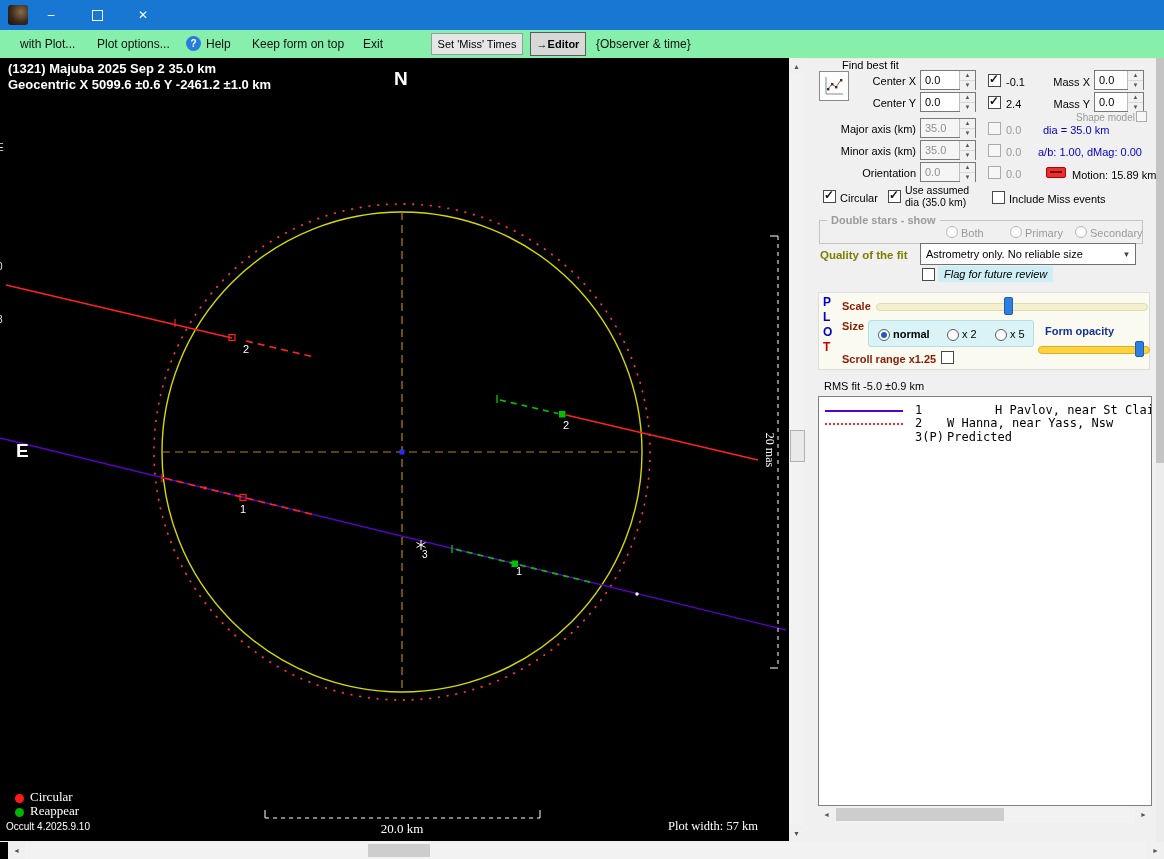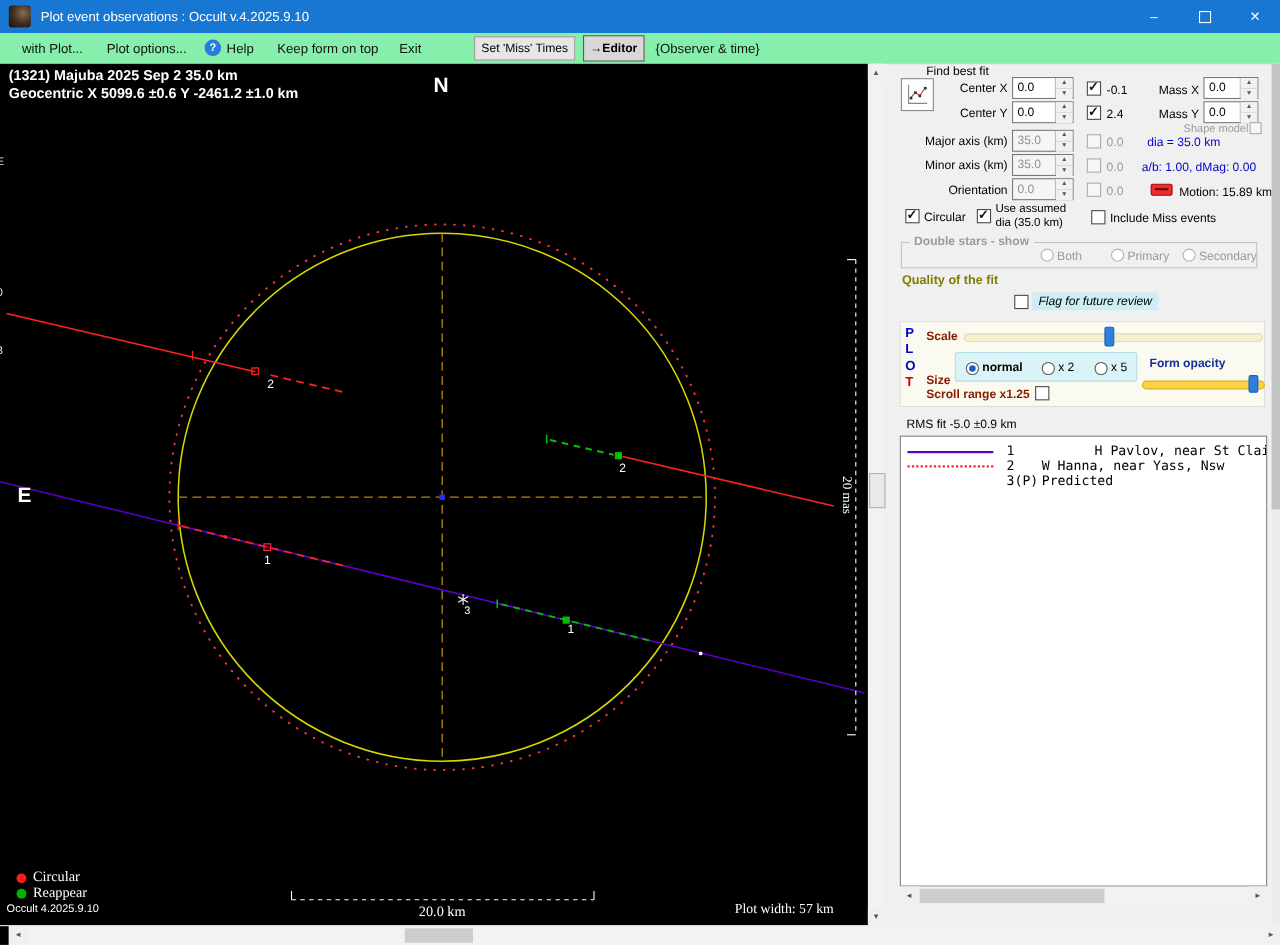--- a/index.html
+++ b/index.html
@@ -88,21 +88,20 @@
   .obs-num,.obs-name{position:absolute;color:#000;white-space:pre;}
   .sample{position:absolute;width:78px;}
 </style>
 </head>
 <body>
 
 <div id="root">
 
   <div class="titlebar">
     <div class="app-icon"></div>
-    <div class="tb-title">Plot event observations : Occult v.4.2025.9.10</div>
     <div class="winbtn">
       <span>–</span>
     </div>
     <div class="winbtn">
       <span class="maxbox"></span>
     </div>
     <div class="winbtn">
       <span>✕</span>
     </div>
   </div>
@@ -320,36 +319,40 @@
   <div class="groupbox" style="left:819px;top:220px;width:322px;height:22px;"></div>
   <div class="group-title" style="left:827px;top:214px;">Double stars - show</div>
   <div class="radio dis" style="left:946px;top:226px;"></div>
   <div class="lbl grayt" style="left:961px;top:227px;">Both</div>
   <div class="radio dis" style="left:1010px;top:226px;"></div>
   <div class="lbl grayt" style="left:1025px;top:227px;">Primary</div>
   <div class="radio dis" style="left:1075px;top:226px;"></div>
   <div class="lbl grayt" style="left:1090px;top:227px;">Secondary</div>
 
   <div class="lbl olive" style="left:820px;top:249px;font-size:11.5px;">Quality of the fit</div>
+  <div class="combo" style="left:920px;top:243px;width:216px;height:22px;">
+    <div class="ctext">Astrometry only. No reliable size</div>
+    <div class="carr">▼</div>
+  </div>
   <div class="cb" style="left:922px;top:268px;"></div>
   <div class="flag" style="left:938px;top:266px;">Flag for future review</div>
 
   <div class="ppanel"></div>
   <div class="plot-letter pl-blue" style="left:823px;top:295px;">P</div>
   <div class="plot-letter pl-blue" style="left:823px;top:310px;">L</div>
   <div class="plot-letter pl-blue" style="left:823px;top:325px;">O</div>
   <div class="plot-letter pl-red" style="left:823px;top:340px;">T</div>
 
   <div class="lbl maroon" style="left:842px;top:300px;">Scale</div>
   <div class="slider" style="left:876px;top:297px;width:272px;height:18px;">
     <div class="track" style="left:0;top:6px;width:272px;height:8px;background:#f4f0cf;border:1px solid #e0dbb0;"></div>
     <div class="thumb" style="left:128px;top:0;height:18px;"></div>
   </div>
 
-  <div class="lbl maroon" style="left:842px;top:340px;">Size</div>
+  <div class="lbl maroon" style="left:842px;top:320px;">Size</div>
   <div class="abs" style="left:868px;top:320px;width:166px;height:27px;background:#d9f3f6;border:1px solid #b5dde4;border-radius:3px;box-sizing:border-box;"></div>
   <div class="radio sel" style="left:878px;top:329px;"></div>
   <div class="lbl" style="left:893px;top:328px;font-weight:bold;">normal</div>
   <div class="radio" style="left:947px;top:329px;"></div>
   <div class="lbl" style="left:962px;top:328px;">x 2</div>
   <div class="radio" style="left:995px;top:329px;"></div>
   <div class="lbl" style="left:1010px;top:328px;">x 5</div>
 
   <div class="lbl navy" style="left:1045px;top:325px;">Form opacity</div>
   <div class="slider" style="left:1038px;top:341px;width:112px;height:16px;">

